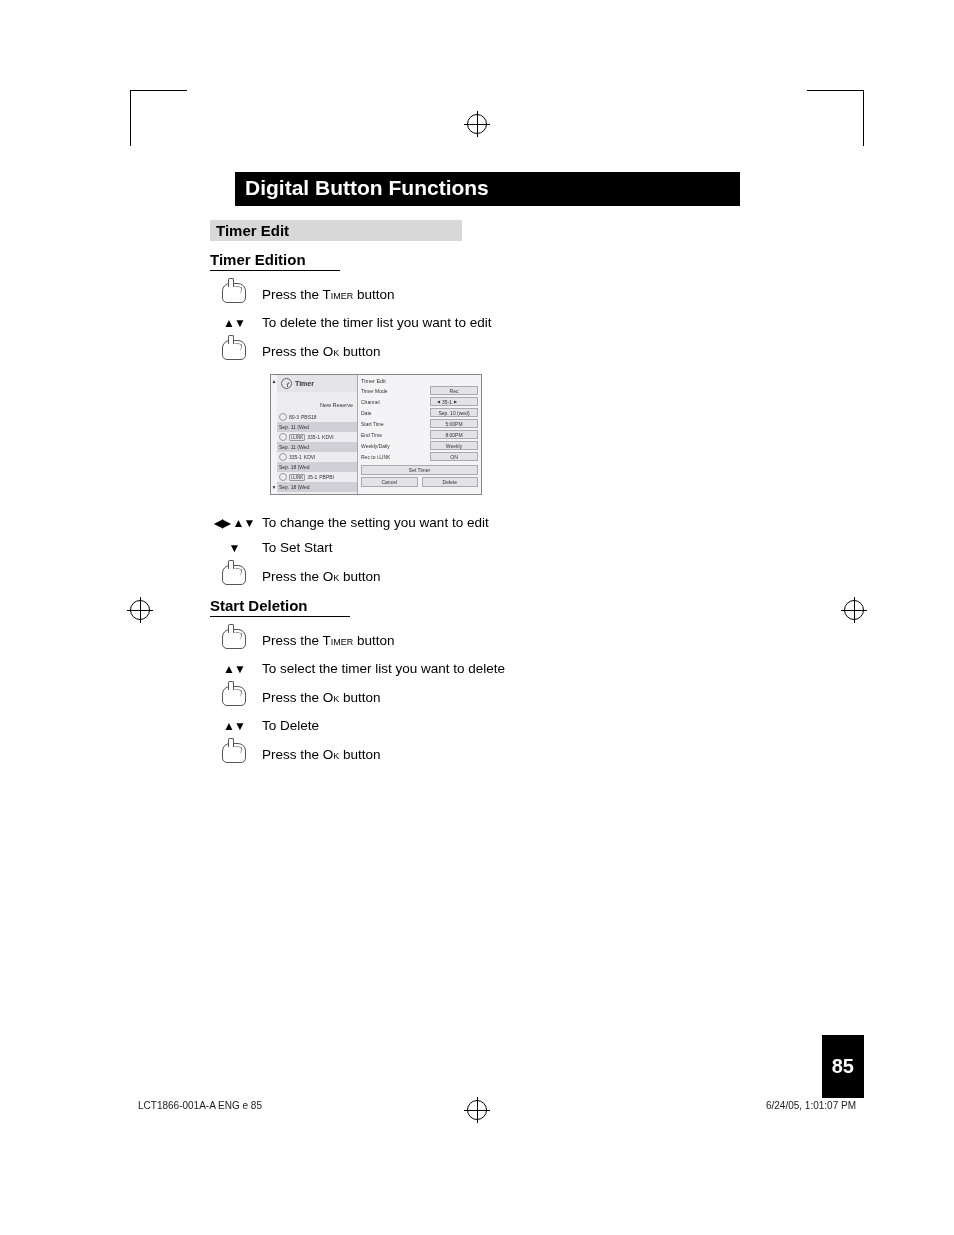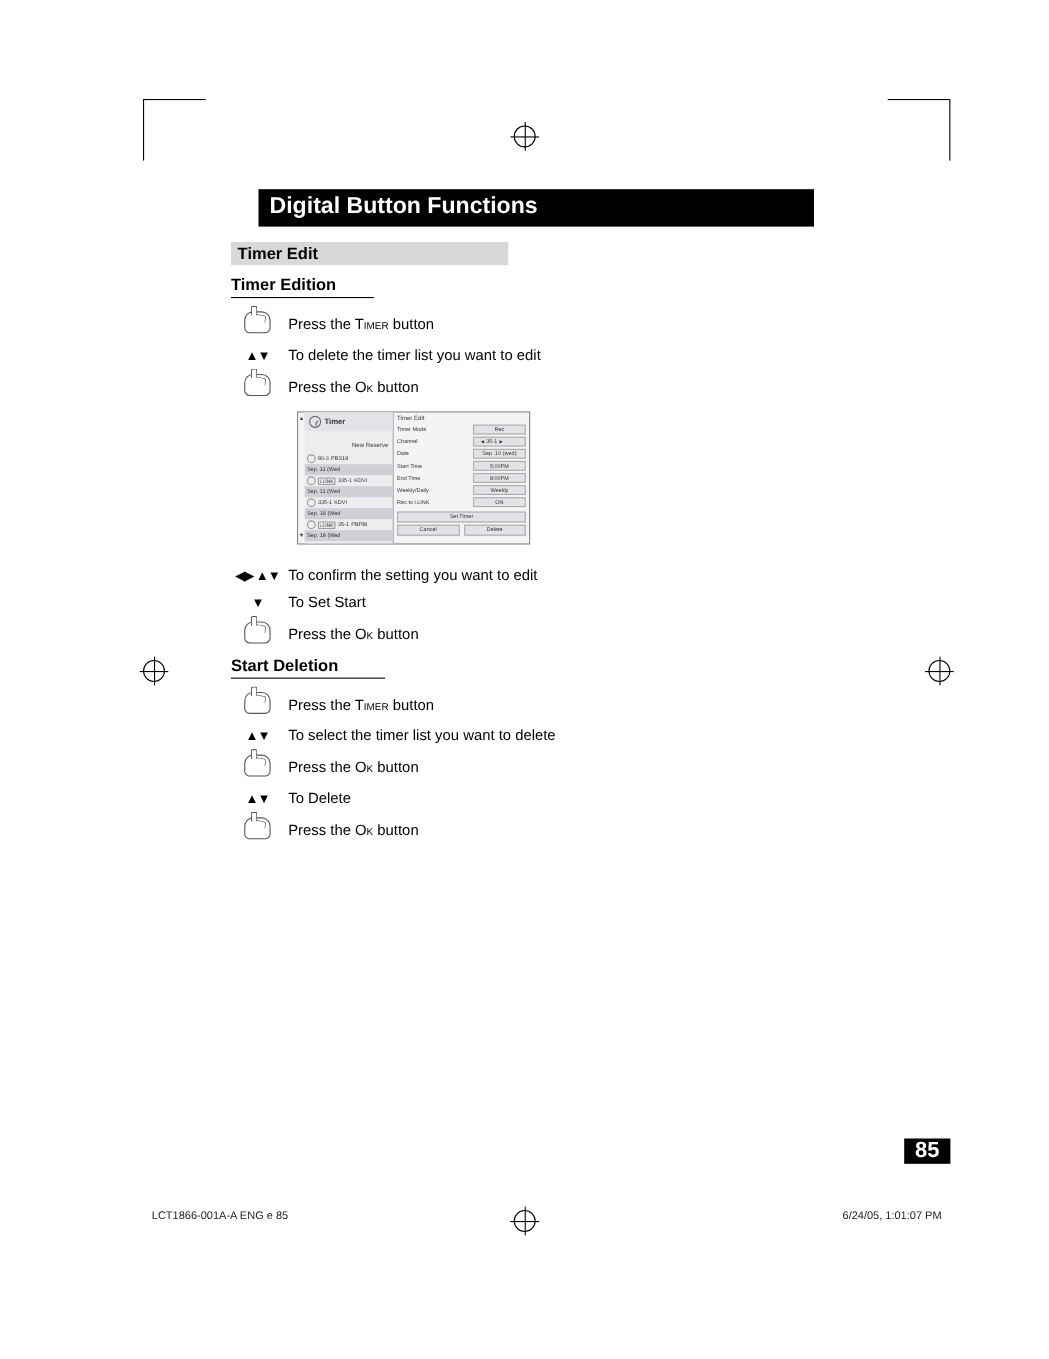--- a/index.html
+++ b/index.html
@@ -119,21 +119,21 @@
   .kv .v{ font-size:5px; background:#e3e3e7; border:0.5px solid #aaa; padding:0.5px 6px; min-width:34px; text-align:center;}
   .kv .v.sel{ display:flex; align-items:center; gap:2px;}
   .tri-s{ font-size:4px;}
   .wide-btn{ background:#e3e3e7; border:0.5px solid #aaa; text-align:center; font-size:5px; margin:3px 0 2px; padding:1px;}
   .two-btn{ display:flex; gap:4px;}
   .two-btn .b{ flex:1; background:#e3e3e7; border:0.5px solid #aaa; text-align:center; font-size:5px; padding:1px;}
 
   .page-num {
     position:absolute; right:90px; top:1035px;
     background:#000; color:#fff; font-weight:bold;
-    font-size:20px; padding:0 10px;
+    font-size:20px; padding:20px 10px;
   }
   .footer {
     position:absolute; left:130px; right:90px; top:1100px;
     display:flex; justify-content:space-between; align-items:flex-end;
     font-size:10px; color:#222; padding:0 8px;
   }
 </style>
 </head>
 <body>
 
@@ -242,21 +242,21 @@
         <div class="wide-btn">Set Timer</div>
         <div class="two-btn">
           <div class="b">Cancel</div>
           <div class="b">Delete</div>
         </div>
       </div>
     </div>
 
     <div class="step">
       <div class="ic"><span class="tri">◀▶ ▲▼</span></div>
-      <div class="txt">To confirm the setting you want to edit</div>
+      <div class="txt">To change the setting you want to edit</div>
     </div>
 
     <div class="step">
       <div class="ic"><span class="tri">▼</span></div>
       <div class="txt">To Set Start</div>
     </div>
 
     <div class="step">
       <div class="ic"><span class="hand-icon"></span></div>
       <div class="txt"><span>Press the O</span><span class="sc">k</span><span> button</span></div>

